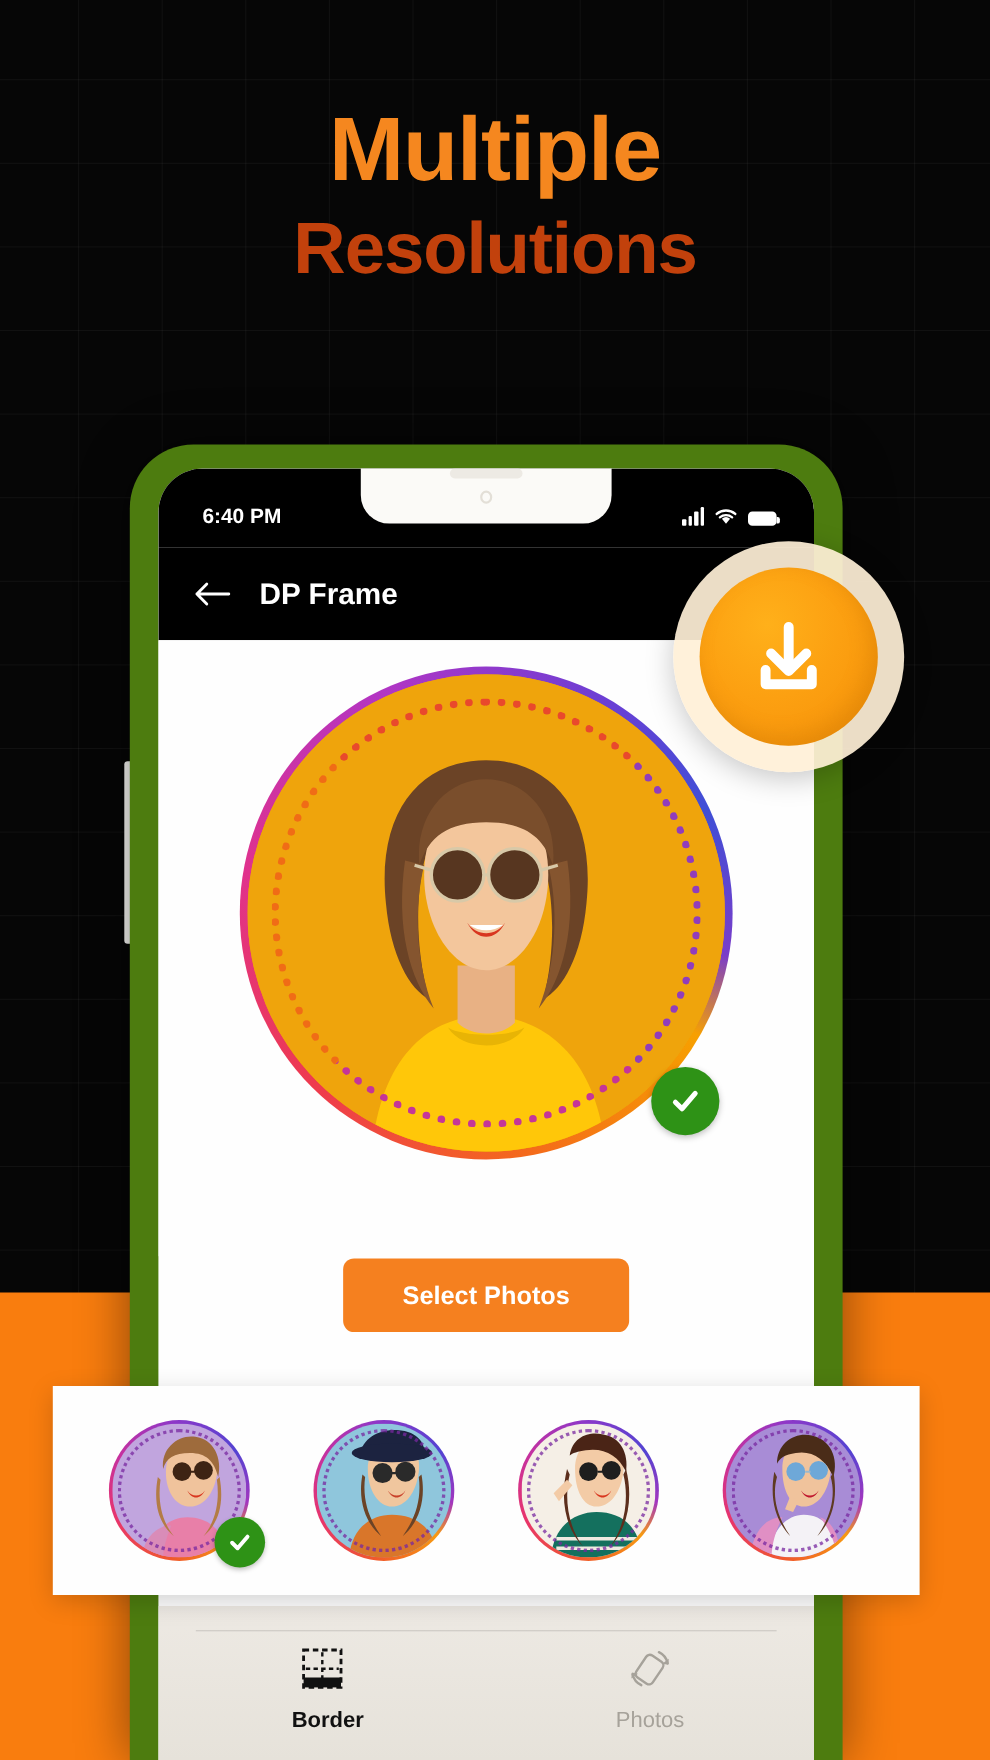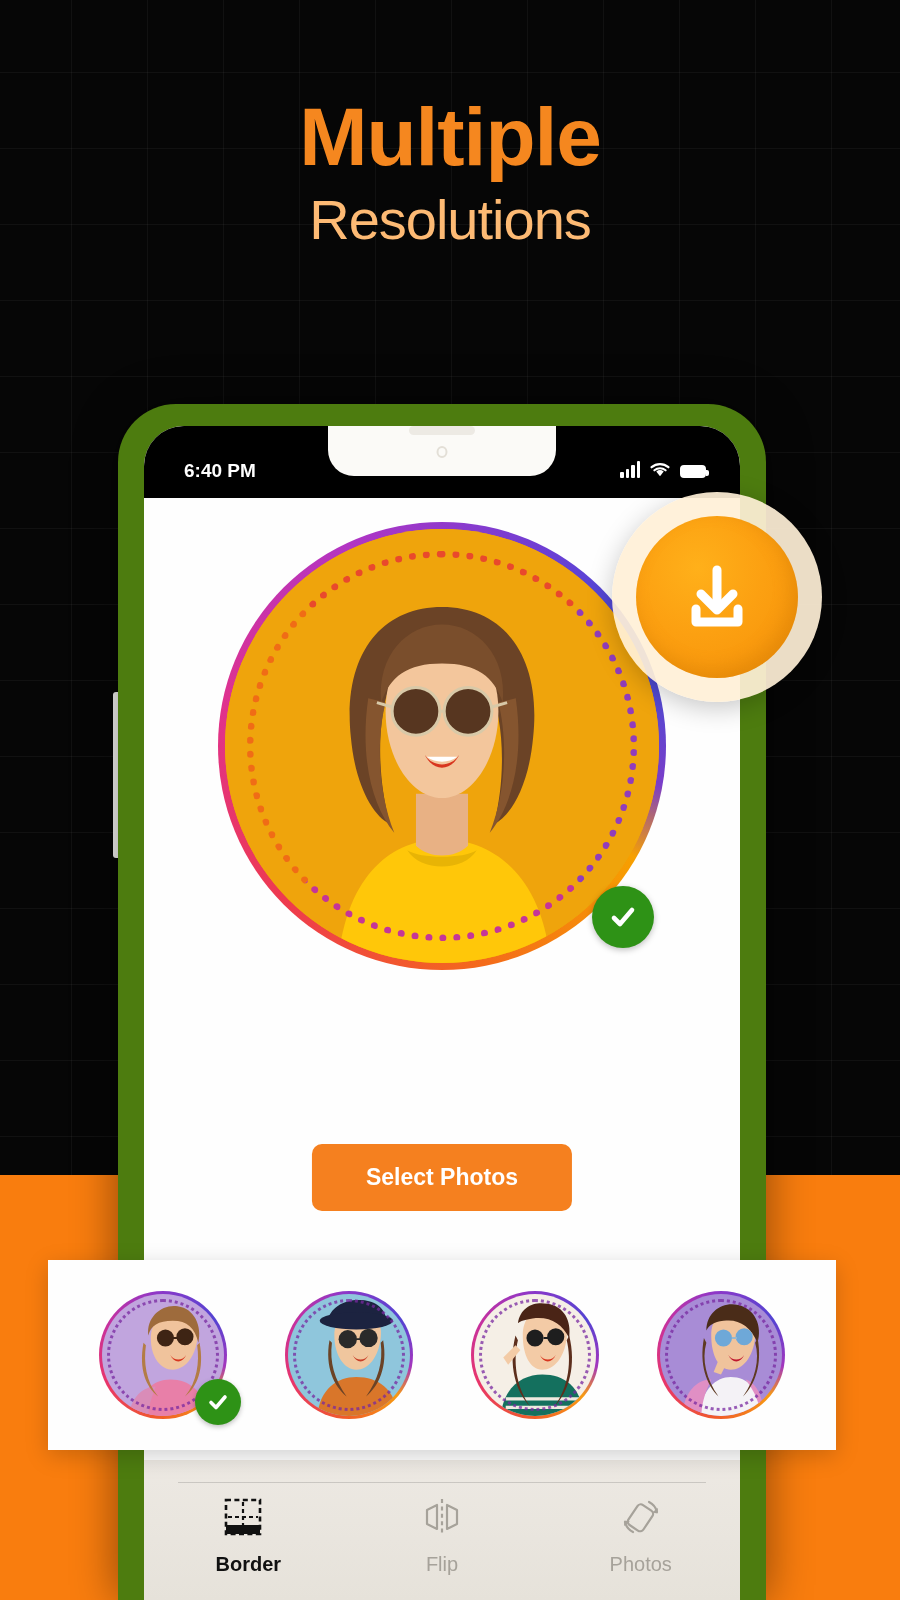--- a/index.html
+++ b/index.html
@@ -30,22 +30,22 @@
   #headline{
     position:absolute; top:96px; left:0; right:0;
     text-align:center; z-index:6;
     line-height:1.0;
   }
   #headline .l1{
     display:block; color:#F5871F;
     font-size:82px; font-weight:bold; letter-spacing:-1px;
   }
   #headline .l2{
-    display:block; color:#fdba74;
-    font-size:56px; font-weight:normal; letter-spacing:-1px;
+    display:block; color:#c2410c;
+    font-size:66px; font-weight:bold; letter-spacing:-1px;
     margin-top:14px;
   }
 
   
   #phone{
     position:absolute; left:118px; top:404px;
     width:648px; height:1196px;
     background:#4d7c0f;
     border-radius:58px 58px 0 0;
     box-shadow:0 0 46px rgba(0,0,0,.45);
@@ -267,20 +267,30 @@
         </span>
         <svg width="22" height="17" viewBox="0 0 22 17">
           <path d="M11 15.2 L7.3 10.6 a5.9 5.9 0 0 1 7.4 0 Z" fill="#fff"></path>
           <path d="M2.6 6.2 a13 13 0 0 1 16.8 0" stroke="#fff" stroke-width="2.3" fill="none" stroke-linecap="round"></path>
           <path d="M5.4 9.3 a9 9 0 0 1 11.2 0" stroke="#fff" stroke-width="2.1" fill="none" stroke-linecap="round"></path>
         </svg>
         <span class="battery"></span>
       </div>
     </div>
 
+    <div id="appbar">
+      <svg id="back-arrow" viewBox="0 0 34 24">
+        <path d="M32 12 H3 M12 3 L3 12 L12 21" stroke="#fff" stroke-width="2.6" fill="none" stroke-linecap="round" stroke-linejoin="round"></path>
+      </svg>
+      <span id="app-title">DP Frame</span>
+      <svg id="eye-btn" viewBox="0 0 36 26">
+        <path d="M3 13 C9 5 27 5 33 13 C27 21 9 21 3 13 Z" stroke="#fff" stroke-width="2.4" fill="none"></path>
+        <circle cx="18" cy="13" r="4.3" fill="#fff"></circle>
+      </svg>
+    </div>
 
     <div id="preview-area">
       <div id="frame-wrap">
         <div id="frame-ring"></div>
         <div id="frame-inner">
           <svg class="portrait" viewBox="0 0 200 200" preserveAspectRatio="xMidYMid slice">
             <rect width="200" height="200" fill="#EFA40C"></rect>
 
             <path d="M52 200 C56 158 78 143 100 143 C122 143 146 158 150 200 Z" fill="#FFC709"></path>
             <path d="M84 148 C90 158 110 158 116 148 C110 152 90 152 84 148 Z" fill="#E8B405"></path>
@@ -328,28 +338,20 @@
 
         <div class="tool active">
           <svg width="46" height="46" viewBox="0 0 46 46">
             <rect x="6" y="6" width="34" height="34" fill="none" stroke="#111" stroke-width="2.6" stroke-dasharray="5 3.4"></rect>
             <path d="M8 23 H38 M23 8 V38" stroke="#111" stroke-width="2.2" stroke-dasharray="4 3"></path>
             <rect x="6" y="31" width="34" height="9" fill="#111"></rect>
           </svg>
           <span class="lbl">Border</span>
         </div>
 
-        <div class="tool inactive">
-          <svg width="46" height="46" viewBox="0 0 46 46">
-            <path d="M23 5 V41" stroke="#A6A29A" stroke-width="2.2" stroke-dasharray="4 3.4"></path>
-            <path d="M18 11 L18 35 L8 30 L8 16 Z" fill="none" stroke="#A6A29A" stroke-width="2.2" stroke-linejoin="round"></path>
-            <path d="M28 11 L28 35 L38 30 L38 16 Z" fill="none" stroke="#A6A29A" stroke-width="2.2" stroke-linejoin="round"></path>
-          </svg>
-          <span class="lbl">Flip</span>
-        </div>
 
         <div class="tool inactive">
           <svg width="46" height="46" viewBox="0 0 46 46">
             <rect x="14" y="12" width="18" height="24" rx="4" fill="none" stroke="#A6A29A" stroke-width="2.2" transform="rotate(34 23 23)"></rect>
             <path d="M31 8 A15 15 0 0 1 39 18" stroke="#A6A29A" stroke-width="2.2" fill="none" stroke-linecap="round"></path>
             <path d="M40 14 L39.5 19.5 L34 18.5 Z" fill="#A6A29A"></path>
             <path d="M15 38 A15 15 0 0 1 7 28" stroke="#A6A29A" stroke-width="2.2" fill="none" stroke-linecap="round"></path>
             <path d="M6 32 L6.5 26.5 L12 27.5 Z" fill="#A6A29A"></path>
           </svg>
           <span class="lbl">Photos</span>

